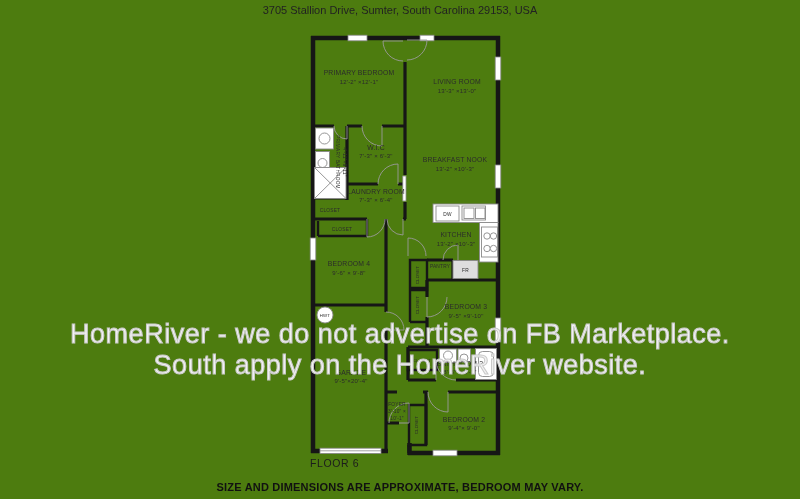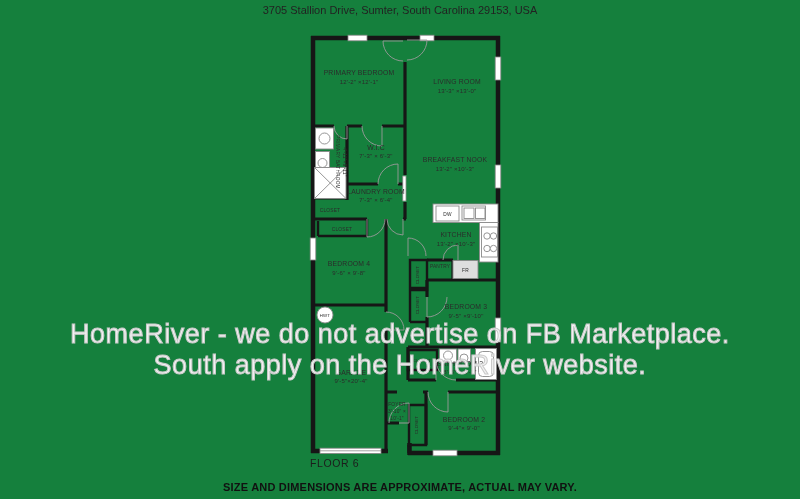--- a/index.html
+++ b/index.html
@@ -1,17 +1,17 @@
 <!DOCTYPE html>
 <html><head>
 <meta charset="utf-8">
 <style>
   html,body{margin:0;padding:0;background:#fff;width:800px;height:499px;overflow:hidden;
     font-family:"Liberation Sans", sans-serif;}
-  .page{position:relative;width:800px;height:499px;background:#15803d;}
+  .page{position:relative;width:800px;height:499px;background:#4d7c0f;}
   .page-title{position:absolute;top:4px;left:0;width:100%;text-align:center;
     font-size:11px;color:#222;}
   .floor-label{position:absolute;left:310px;top:457px;font-size:10.5px;color:#1c1c1c;
     letter-spacing:.6px;}
   .disclaimer{position:absolute;top:481px;left:0;width:100%;text-align:center;
     font-size:11px;font-weight:bold;color:#111;letter-spacing:.2px;}
   .watermark{position:absolute;top:319px;left:0;width:100%;text-align:center;
     font-size:27px;line-height:31px;color:#f2f2f2;-webkit-text-stroke:1px #c9c9c9;
     letter-spacing:.5px;pointer-events:none;}
   svg{position:absolute;top:0;left:0;}
@@ -185,14 +185,14 @@
       <text class="rtiny" x="325" y="317">HWT</text>
     </g>
   </svg>
 
   <div class="watermark">
     <div>HomeRiver - we do not advertise on FB Marketplace.</div>
     <div>South apply on the HomeRiver website.</div>
   </div>
 
   <div class="floor-label">FLOOR 6</div>
-  <div class="disclaimer">SIZE AND DIMENSIONS ARE APPROXIMATE, ACTUAL MAY VARY.</div>
+  <div class="disclaimer">SIZE AND DIMENSIONS ARE APPROXIMATE, BEDROOM MAY VARY.</div>
 </div>
 
 </body></html>

